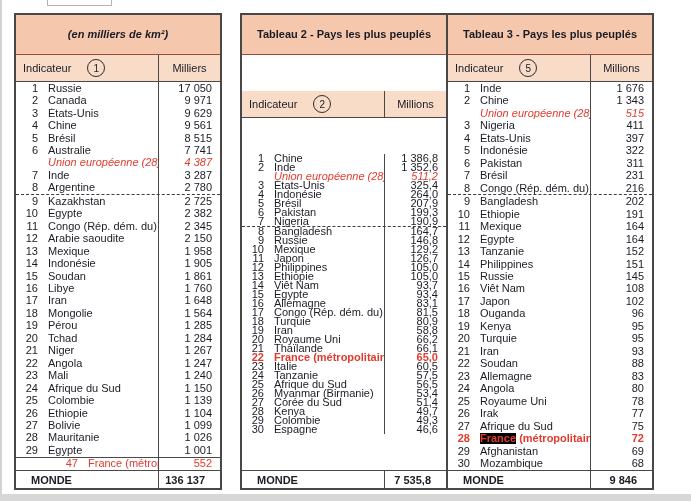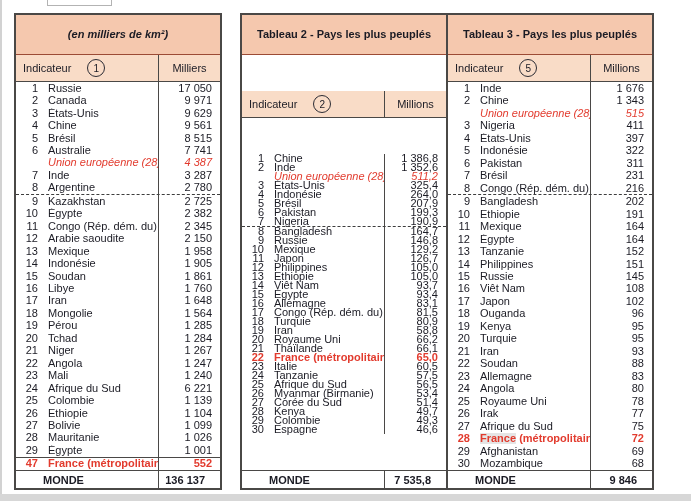--- a/index.html
+++ b/index.html
@@ -53,27 +53,27 @@
   .row .rank{width:26px;flex:0 0 26px;text-align:right;padding-right:4px;}
   .row .name{flex:1;padding-left:6px;white-space:nowrap;overflow:hidden;}
   .row .val{
     width:62px;flex:0 0 62px;border-left:1px solid var(--line);
     align-self:stretch;display:flex;align-items:center;justify-content:flex-end;
     padding-right:8px;
   }
   .row.dashed-top{border-top:1px dashed #3d3d3d;}
   .row.eu{color:var(--accent);font-style:italic;}
   .row.france{color:var(--accent);font-weight:bold;}
-  .row.france-boxed{color:var(--accent);font-weight:bold;border-top:1px solid var(--line);}
-  .hl{background:#e5e5e5;}
+  .row.france-boxed{color:var(--accent);font-weight:normal;border-top:1px solid var(--line);padding-left:40px;}
+  .hl{background:#000000;}
   .total-row{
     height:18px;flex:0 0 18px;border-top:1px solid var(--line);
     display:flex;align-items:center;font-weight:bold;font-size:11px;
   }
-  .total-row .name{flex:1;padding-left:27px;}
+  .total-row .name{flex:1;margin-left:15px;}
   .total-row .val{
     width:62px;flex:0 0 62px;border-left:1px solid var(--line);
     align-self:stretch;display:flex;align-items:center;justify-content:flex-end;
     padding-right:15px;
   }
 </style>
 </head>
 <body>
 
 <div class="edge-left"></div>
@@ -208,21 +208,21 @@
         <span class="val">1 247</span>
       </div>
       <div class="row">
         <span class="rank">23</span>
         <span class="name">Mali</span>
         <span class="val">1 240</span>
       </div>
       <div class="row">
         <span class="rank">24</span>
         <span class="name">Afrique du Sud</span>
-        <span class="val">6 221</span>
+        <span class="val">1 150</span>
       </div>
       <div class="row">
         <span class="rank">25</span>
         <span class="name">Colombie</span>
         <span class="val">1 139</span>
       </div>
       <div class="row">
         <span class="rank">26</span>
         <span class="name">Ethiopie</span>
         <span class="val">1 104</span>

